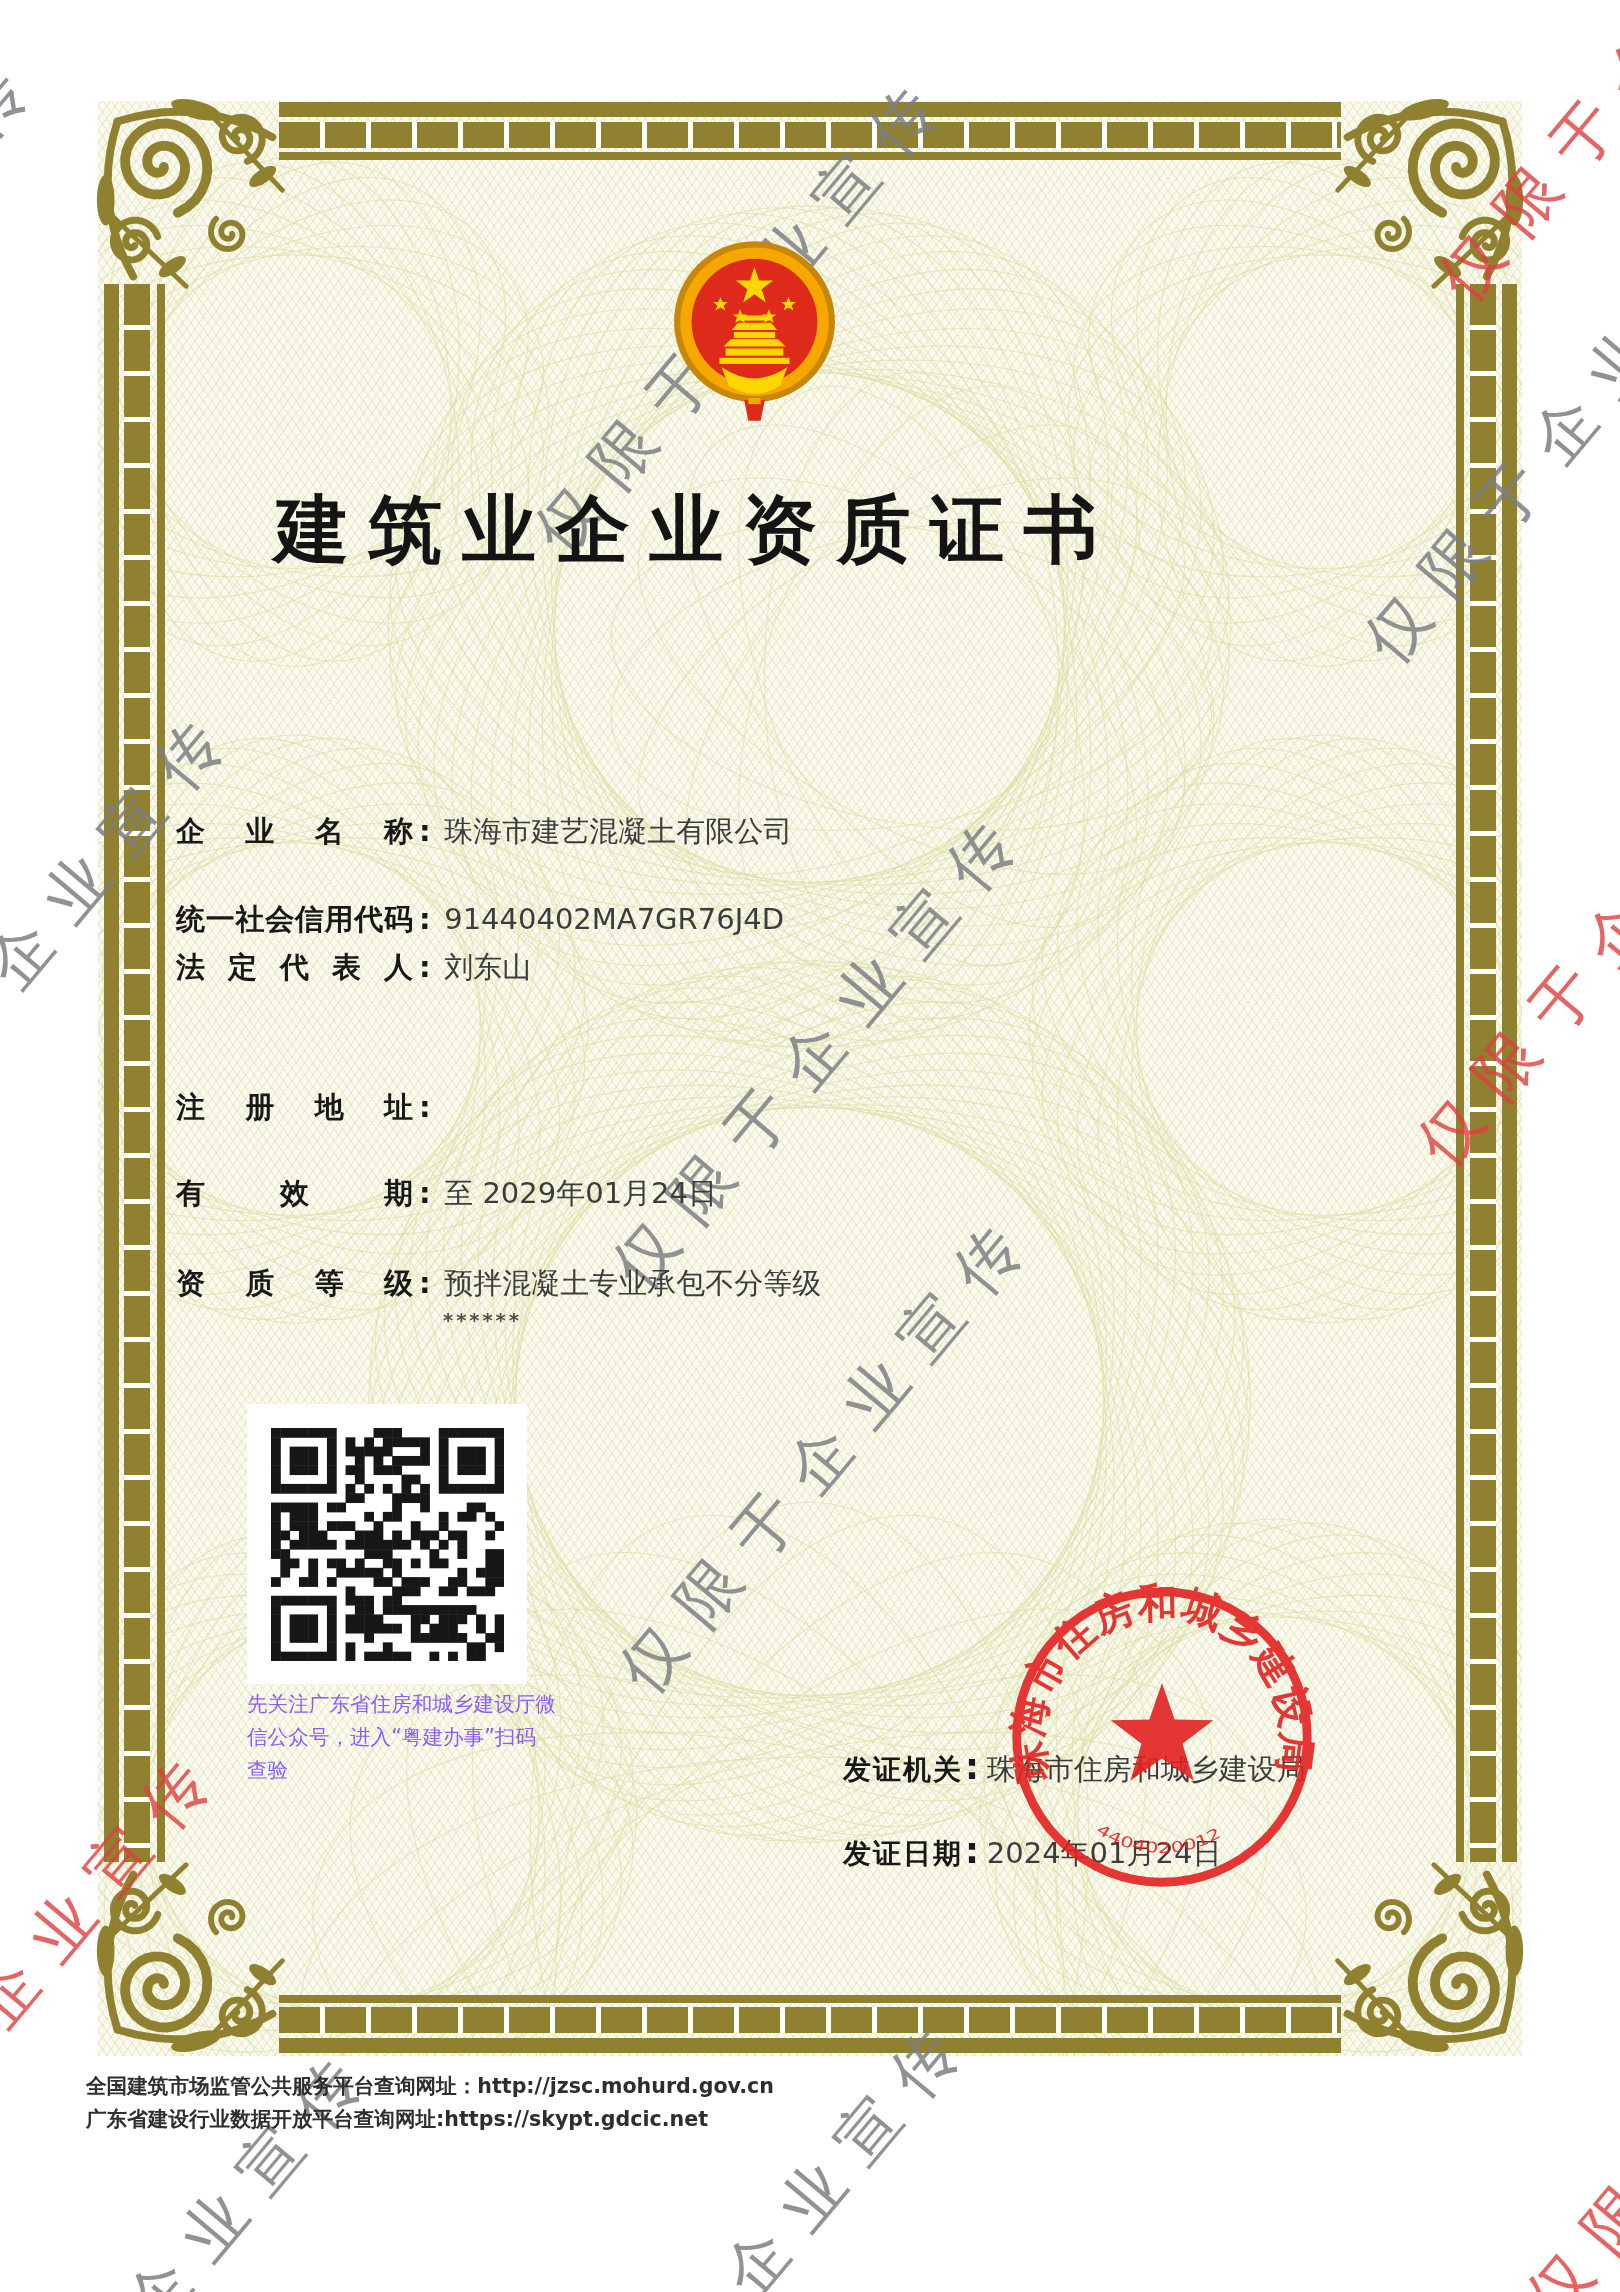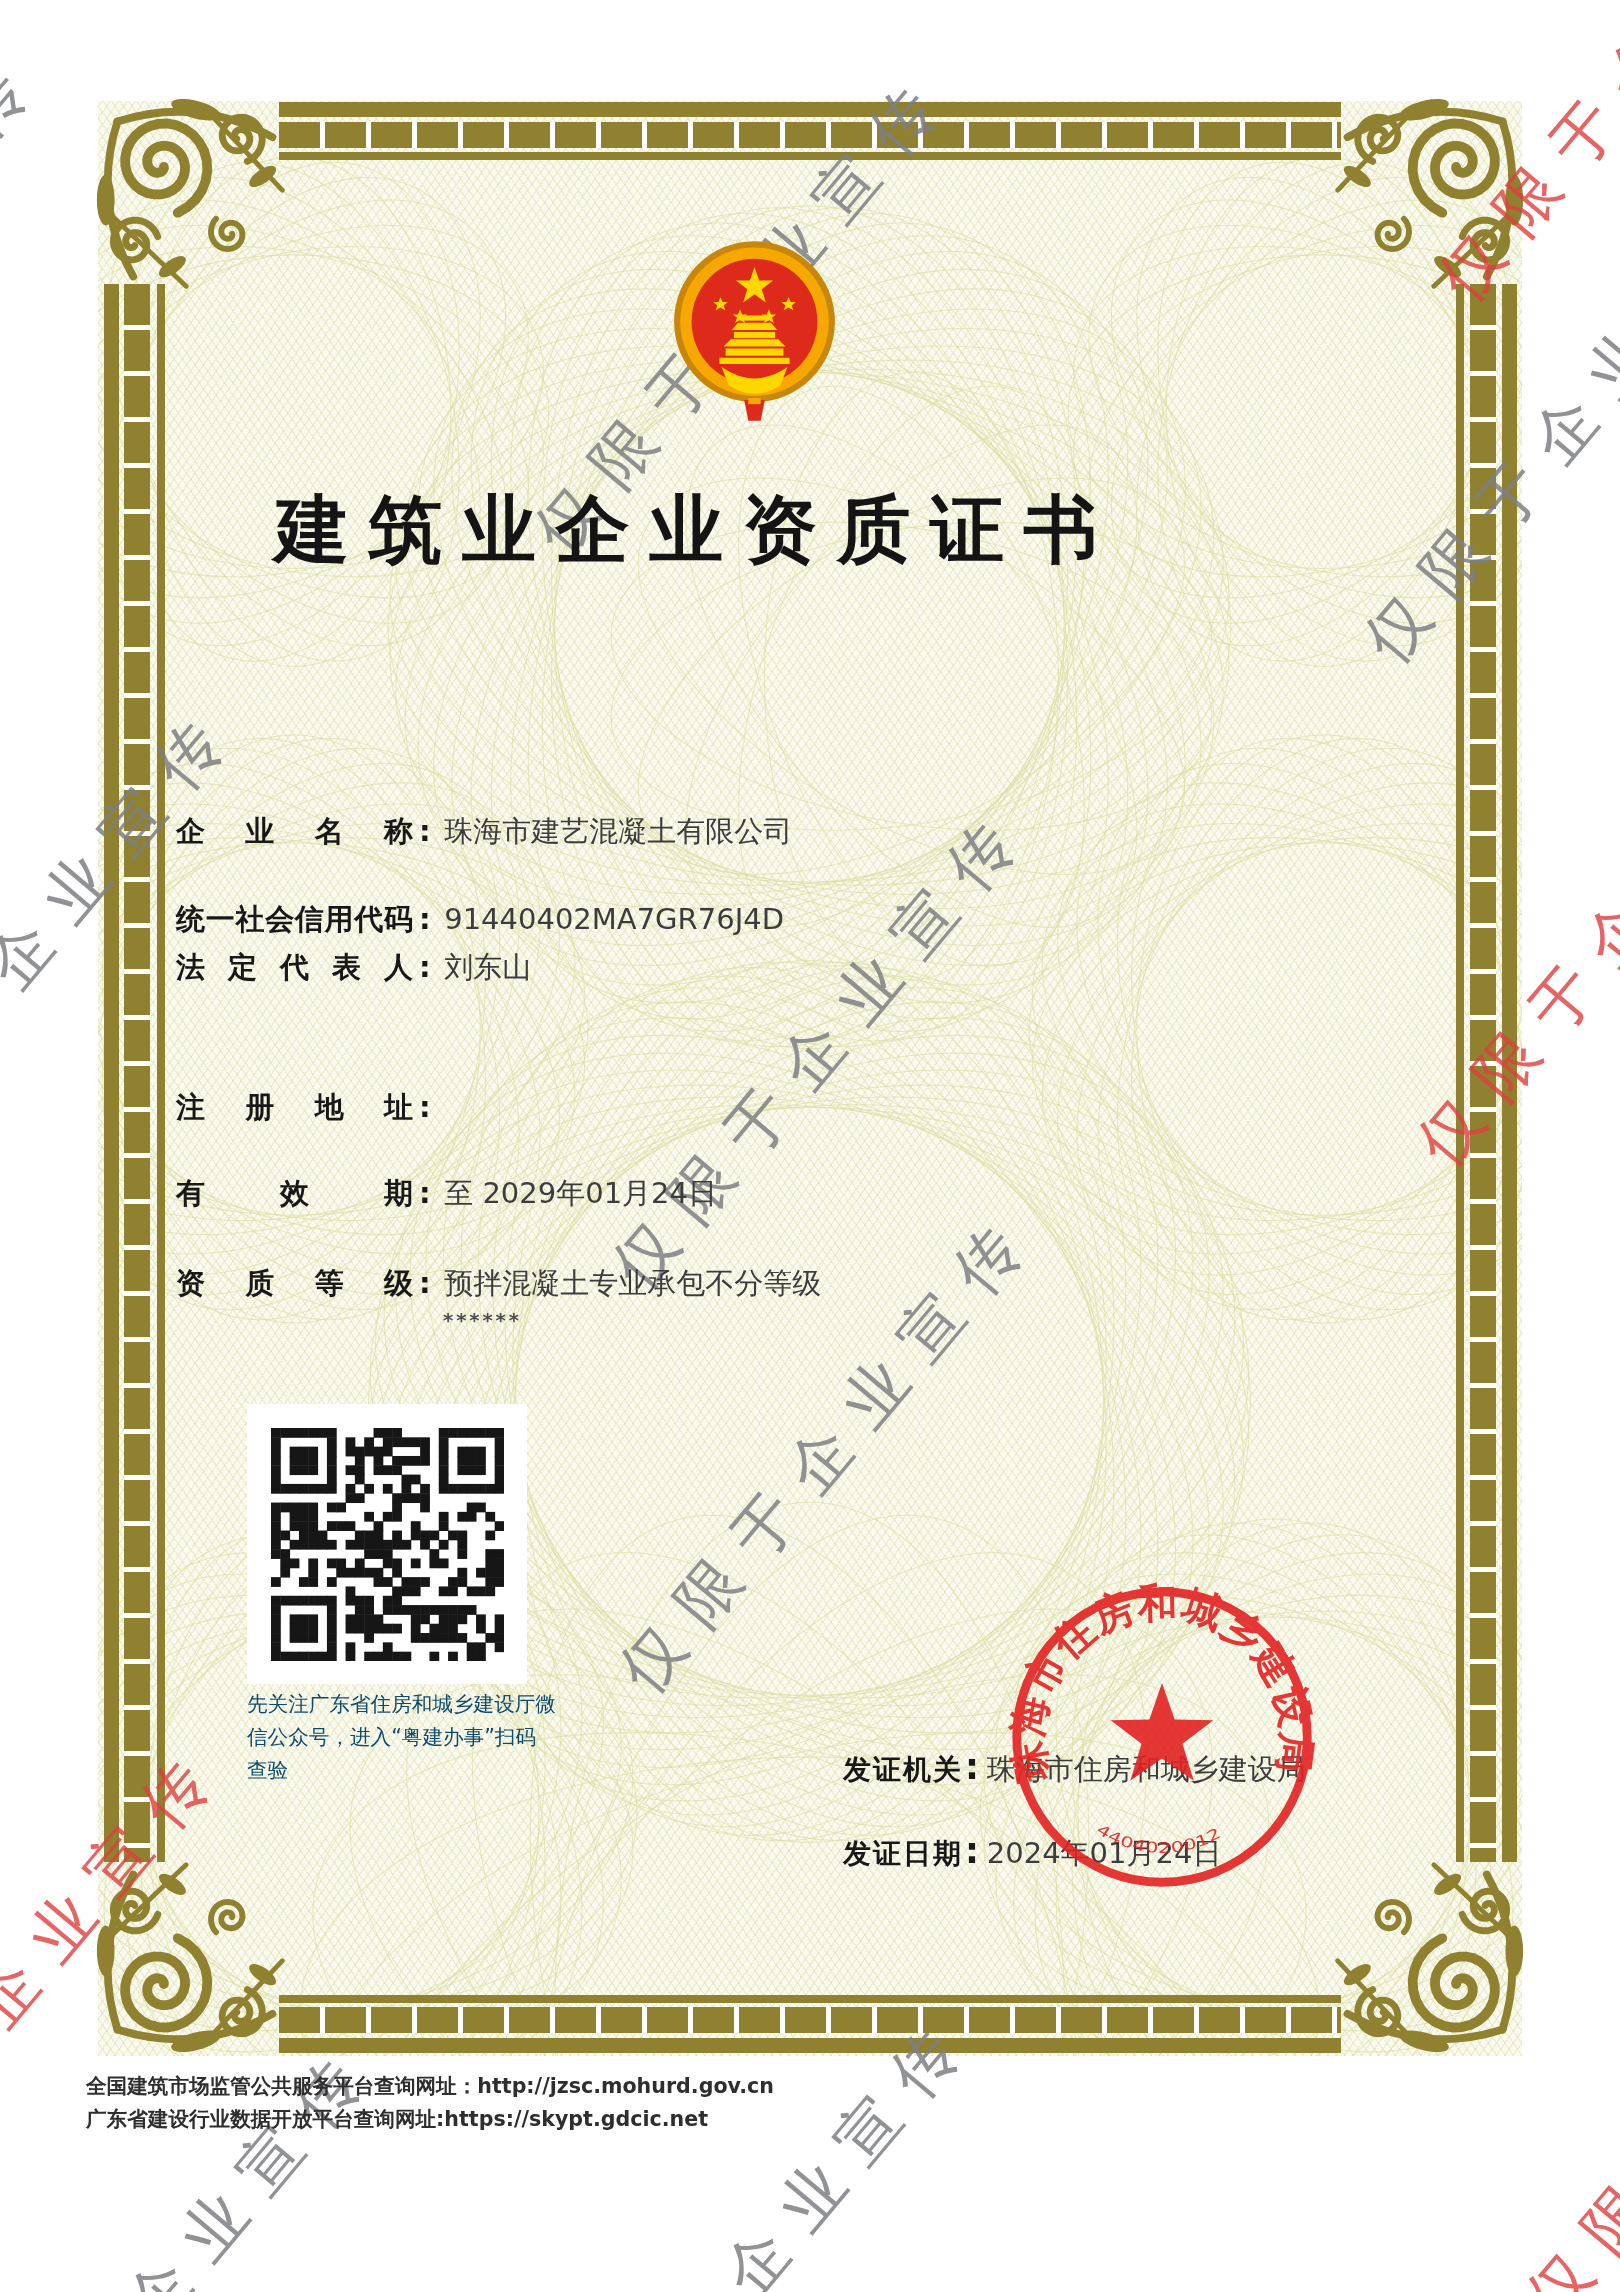--- a/index.html
+++ b/index.html
@@ -39,21 +39,21 @@
   .frow .val{font-size:29px;color:#3c3c3c;}
   .stars{position:absolute;left:443px;top:1309px;font-size:19.6px;font-weight:700;
          letter-spacing:2.9px;color:#4f4f4f;}
   .irow{position:absolute;left:843px;display:flex;align-items:baseline;}
   .irow .lab{font-size:28px;font-weight:700;color:#181818;letter-spacing:2px;}
   .irow .colon{font-size:35px;font-weight:700;margin:0 7.8px 0 2px;color:#181818;}
   .irow .val{font-size:29px;color:#3c3c3c;}
   .qr-box{position:absolute;left:247px;top:1404px;width:280px;height:280px;background:#ffffff;}
   .qr-box svg{position:absolute;left:23.5px;top:23.5px;}
   .qr-caption{position:absolute;left:247px;top:1688px;width:314px;font-size:20.6px;
-              line-height:33px;color:#0c4a6e;}
+              line-height:33px;color:#8b5cf6;}
   .footer{position:absolute;left:86px;top:2070px;font-size:20.6px;line-height:33px;color:#2e2e2e;}
   .footer .lab{font-weight:700;}
   .footer .url{font-weight:700;}
   .seal{position:absolute;left:1005px;top:1580px;z-index:5;opacity:.9;}
 </style>
 </head>
 <body>
 
 <svg width="0" height="0" style="position:absolute">
   <defs>

